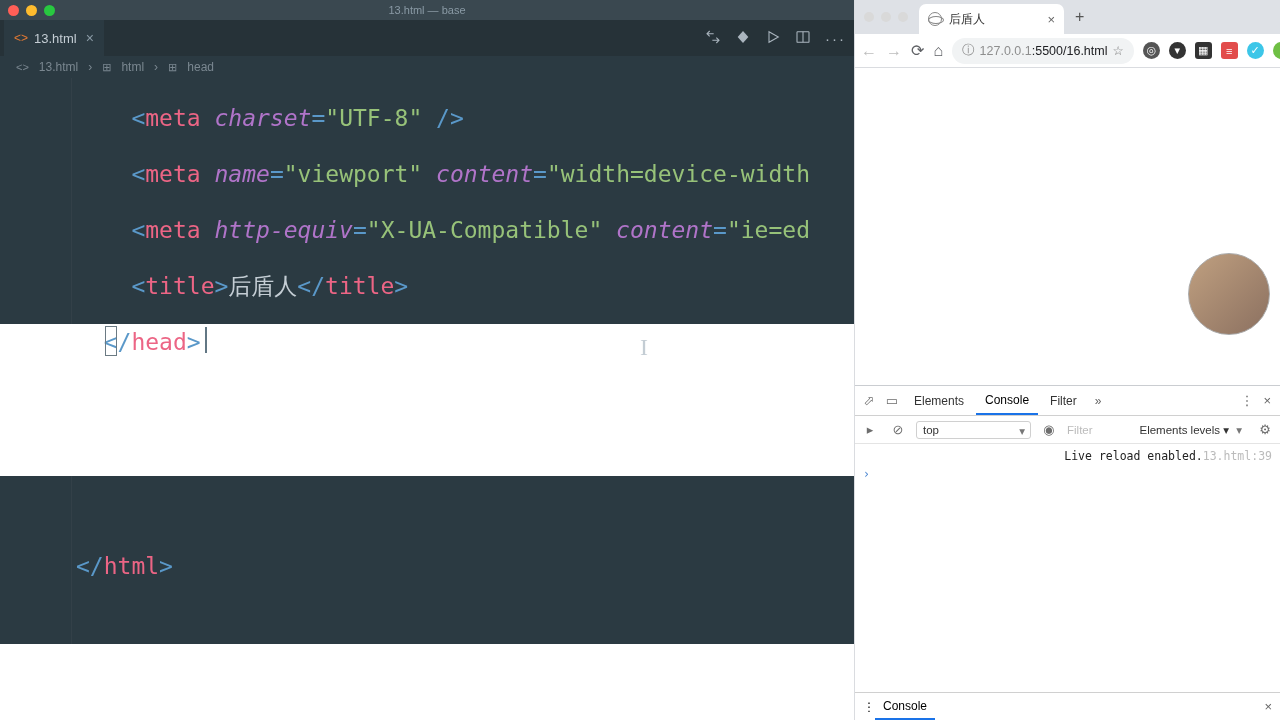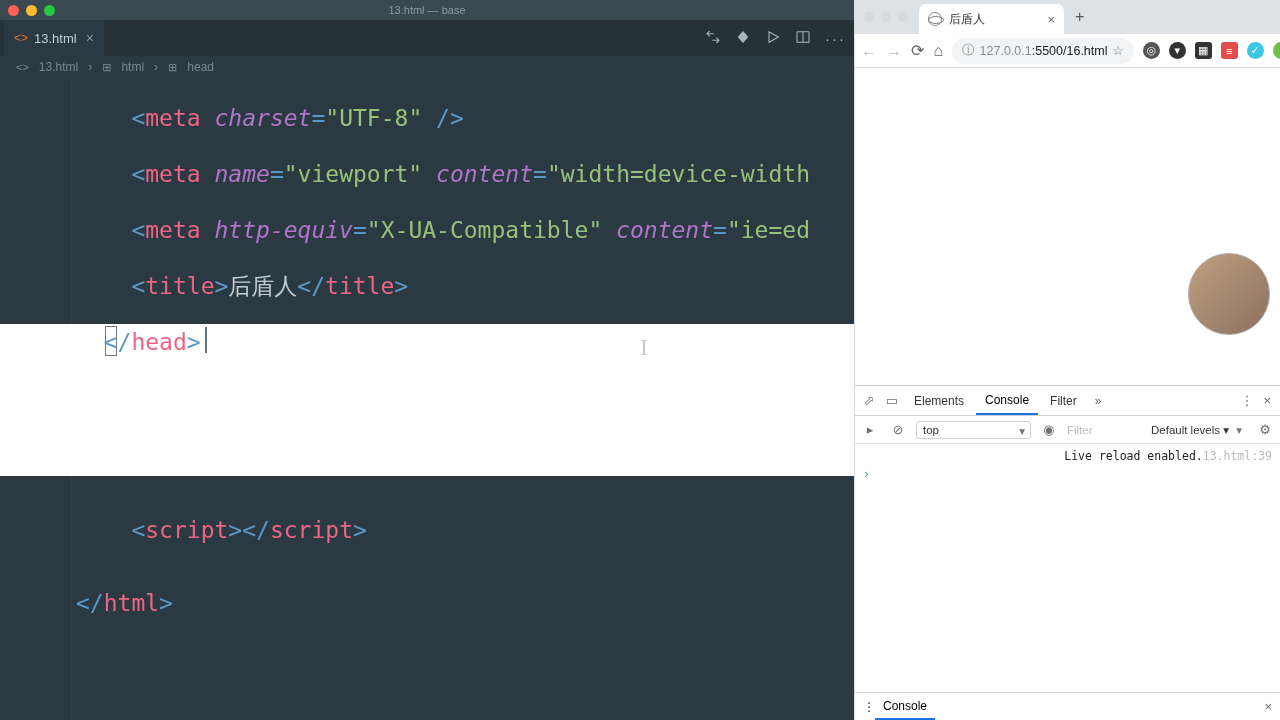--- a/index.html
+++ b/index.html
@@ -1,17 +1,17 @@
 <!DOCTYPE html>
 <html><head>
 <meta charset="utf-8">
 <style>
 *{margin:0;padding:0;box-sizing:border-box}
 body{font-family:-apple-system,BlinkMacSystemFont,'Segoe UI',sans-serif;height:720px;width:1280px;overflow:hidden;display:flex;background:#fff}
-.vscode-pane{width:854px;height:720px;background:#2b3a42;display:flex;flex-direction:column;position:relative}
+.vscode-pane{width:854px;height:644px;background:#2b3a42;display:flex;flex-direction:column;position:relative}
 .mac-titlebar{height:20px;background:#3a4850;display:flex;align-items:center;padding:0 8px;position:relative}
 .traffic{display:flex;gap:7px}
 .dot{width:11px;height:11px;border-radius:50%}
 .dot-r{background:#ff5f57}.dot-y{background:#febc2e}.dot-g{background:#28c840}
 .tb-title{position:absolute;left:50%;transform:translateX(-50%);color:#8a9aa5;font-size:11px}
 .tabbar{height:36px;background:#263238;display:flex;align-items:center;padding-left:4px;position:relative}
 .tab{display:flex;align-items:center;gap:6px;padding:0 10px;height:36px;background:#2b3a42;color:#c4cdd4;font-size:13px}
 .tab-ico{color:#e37933;font-size:12px}
 .tab-close{color:#8a9aa5;font-size:14px;margin-left:3px;cursor:pointer}
 .tabbar-right{position:absolute;right:8px;display:flex;gap:14px;color:#aab5be;font-size:15px;align-items:center}
@@ -123,21 +123,20 @@
     <div class="line" style="height:18px"></div>
     <div class="line">    <span class="p">&lt;</span><span class="t">title</span><span class="p">&gt;</span><span class="tx">后盾人</span><span class="p">&lt;/</span><span class="t">title</span><span class="p">&gt;</span></div>
     <div class="line" style="height:18px"></div>
     <div class="line hl">  <span class="p">&lt;/</span><span class="t">head</span><span class="p">&gt;</span>
       <div class="bracket-box" style="left:105px;top:2px"></div>
       <div class="cursor-bar" style="left:205px;top:3px"></div>
     </div>
     <div class="text-cursor-mark" style="left:640px;top:250px">I</div>
     <div class="line" style="height:18px"></div>
     <div class="line" style="height:18px"></div>
-    <div class="line">    <span class="p">&lt;</span><span class="t">script</span><span class="p">&gt;&lt;/</span><span class="t">script</span><span class="p">&gt;</span></div>
     <div class="line" style="height:18px"></div>
     <div class="line" style="height:18px"></div>
     <div class="line"><span class="p">&lt;/</span><span class="t">html</span><span class="p">&gt;</span></div>
   </div>
 </div>
 
 <div class="browser-pane">
   <div class="chrome-top">
     <div class="chrome-traffic">
       <div class="cdot"></div>
@@ -189,21 +188,21 @@
         <span>⋮</span>
         <span>×</span>
       </div>
     </div>
     <div class="dt-toolbar">
       <span class="dt-ico">▸</span>
       <span class="dt-ico">⊘</span>
       <span class="dt-sel">top</span>
       <span class="dt-ico">◉</span>
       <span class="dt-filter">Filter</span>
-      <span class="dt-sel dt-levels" style="min-width:auto;border:none;margin-left:auto"><span>Default levels</span> ▾</span>
+      <span class="dt-sel dt-levels" style="min-width:auto;border:none;margin-left:auto"><span>Elements levels</span> ▾</span>
       <span class="dt-ico">⚙</span>
     </div>
     <div class="dt-console">
       <div class="dt-log">
         <span>Live reload enabled.</span>
         <span class="dt-src">13.html:39</span>
       </div>
       <div class="dt-prompt">›</div>
     </div>
     <div class="dt-drawer">

